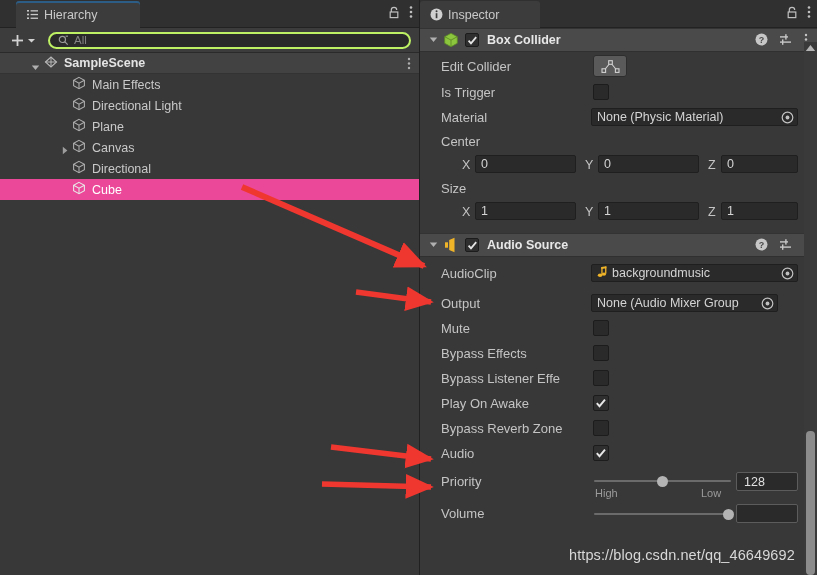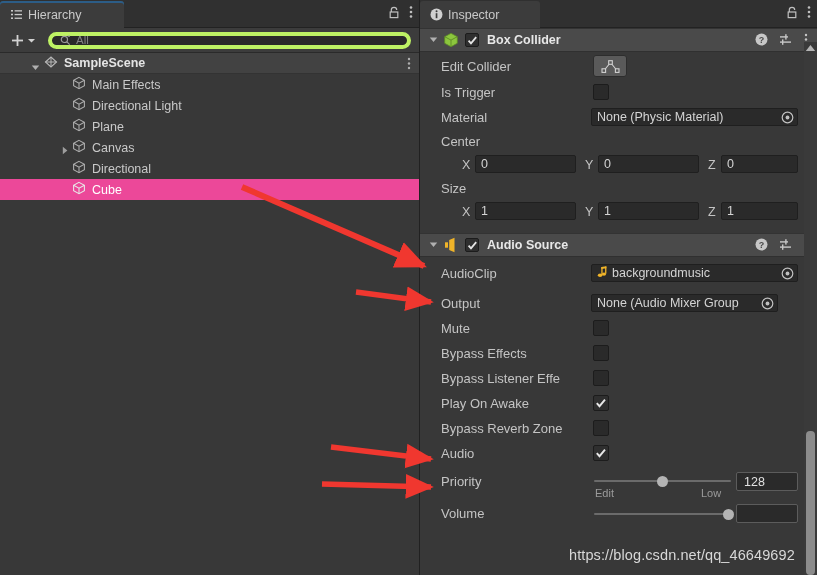--- a/index.html
+++ b/index.html
@@ -19,40 +19,40 @@
     border-bottom: 1px solid #222;
   }
   .tab {
     position: absolute; left: 0; top: 1px; height: 27px;
     display: flex; align-items: center; gap: 5px;
     padding: 0 14px 0 10px;
     background: #3c3c3c;
     color: #c9c9c9; font-size: 12.5px;
     border-radius: 3px 3px 0 0;
   }
-  .tab.accent { box-shadow: inset 0 2px 0 0 #2c5d87; }
+  .tab.accent { box-shadow: inset 0 2px 0 0 #2c5d87; margin-left: 16px; }
   .tab-icon { width: 13px; height: 13px; display: block; }
   .tabbar-right {
     position: absolute; right: 6px; top: 0; height: 28px;
     display: flex; align-items: center; gap: 9px;
   }
 
   .icon-lock, .icon-kebab { display: block; }
 
   
   #hierarchy { left: 0; width: 419px; background: #383838; }
   .hsearchbar {
     position: relative; height: 25px; width: 100%;
     background: #3c3c3c; border-bottom: 1px solid #2a2a2a;
     display: flex; align-items: center; padding: 0 6px; gap: 2px;
   }
   .plus-btn { display: flex; align-items: center; gap: 2px; padding: 0 4px; }
   .hsearch-field {
     flex: 1; height: 17px; margin-left: 6px; margin-right: 2px;
-    background: #2a2a2a; border: 4px solid #bef264; border-radius: 9px;
+    background: #2a2a2a; border: 2px solid #bef264; border-radius: 9px;
     display: flex; align-items: center; gap: 5px; padding: 0 8px;
     color: #848484; font-size: 11.5px;
   }
   .scene-row {
     position: relative; height: 21px; width: 100%;
     background: #424242;
     display: flex; align-items: center;
     color: #e4e4e4; font-size: 12.5px; font-weight: bold;
     padding-left: 44px; gap: 6px;
     border-bottom: 1px solid #333;
@@ -554,21 +554,21 @@
           <svg width="12" height="12" viewBox="0 0 12 12">
               <path d="M1.8 6.1 L4.5 9.2 L10 2.6" fill="none" stroke="#e8e8e8" stroke-width="1.9"></path>
             </svg>
         </span>
       </div>
 
       <div class="row" style="height:35px">
         <span class="lbl" style="top:8px">Priority</span>
         <span class="slider-track" style="left:174px; width:137px; top:14px"></span>
         <span class="slider-knob" id="priority-knob" style="left: 237px; top: 10px;"></span>
-        <span class="slider-cap" style="left:175px; top:21px">Edit</span>
+        <span class="slider-cap" style="left:175px; top:21px">High</span>
         <span class="slider-cap" style="left:281px; top:21px">Low</span>
         <span class="numfield" style="left:316px; width:62px; top:6px">
           <span>128</span>
         </span>
       </div>
 
       <div class="row" style="height:28px">
         <span class="lbl" style="top:5px">Volume</span>
         <span class="slider-track" style="left:174px; width:137px; top:12px"></span>
         <span class="slider-knob" style="left:303px; top:8px"></span>

